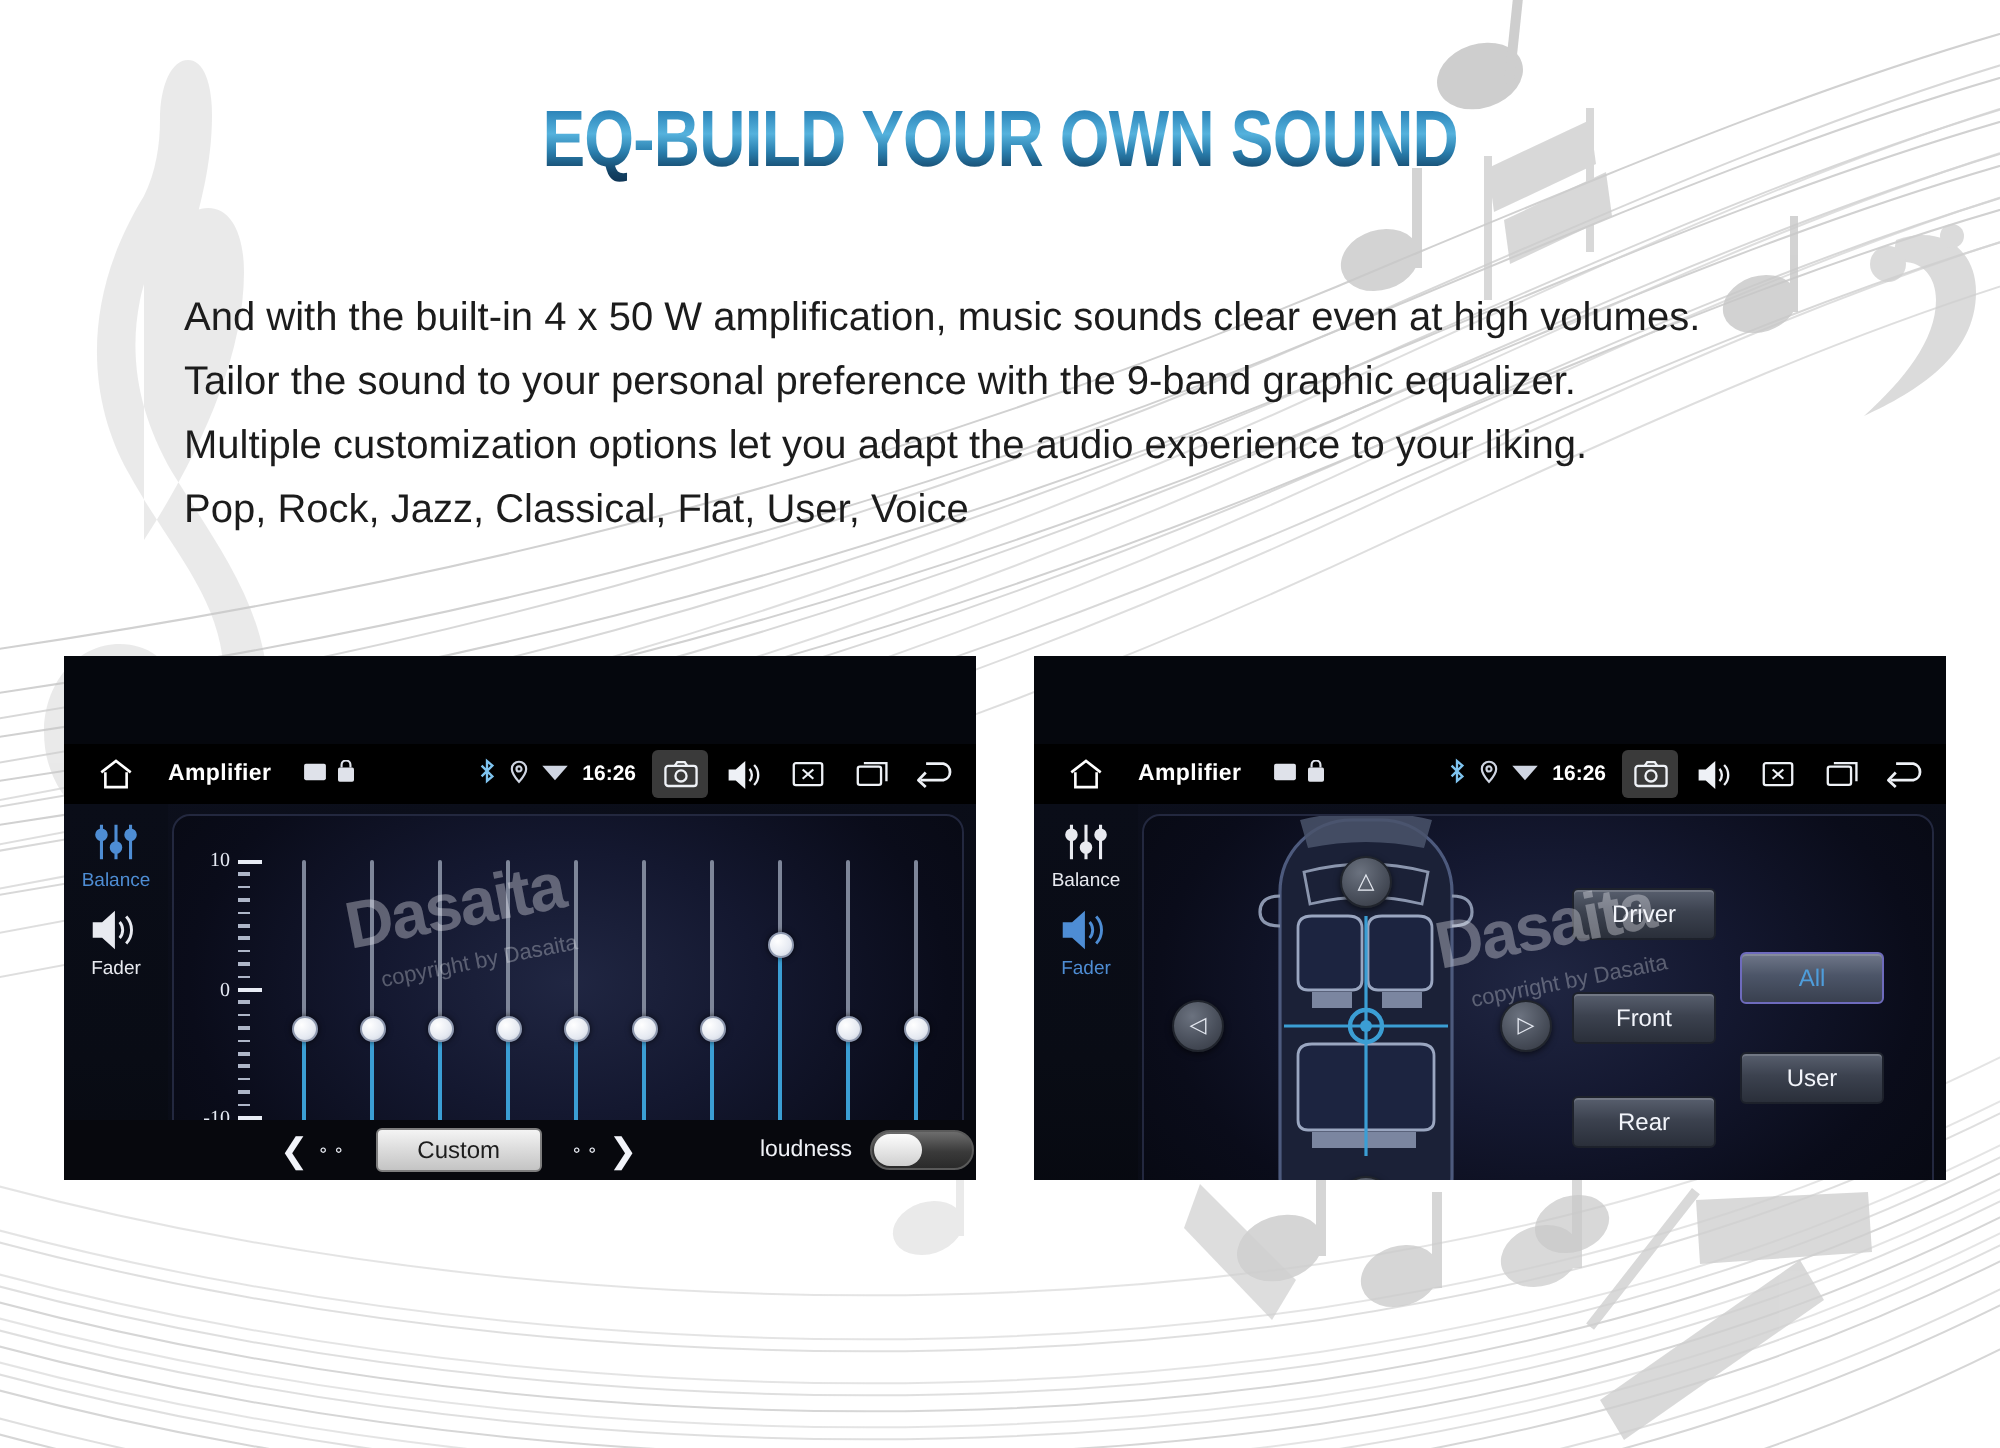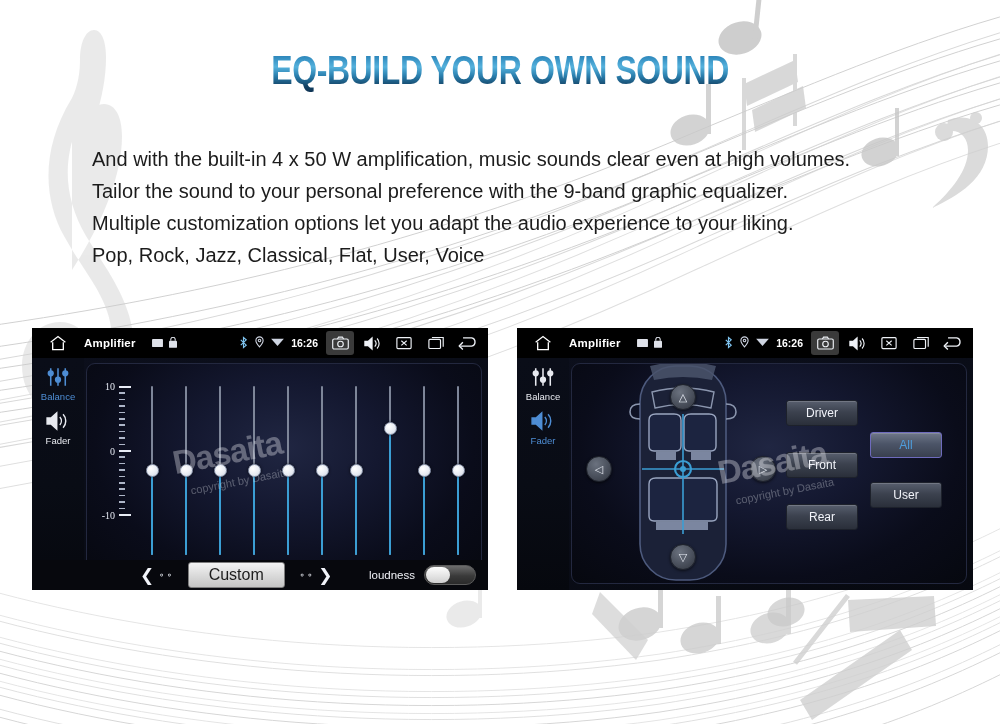--- a/index.html
+++ b/index.html
@@ -37,21 +37,21 @@
   
   .shot{
     position:absolute; top:328px; height:262px;
     background:#05070d; overflow:hidden; z-index:4;
   }
   #shot-left { left:32px;  width:456px; }
   #shot-right{ left:517px; width:456px; }
 
   .statusbar{
     position:relative; height:30px; width:100%;
-    background:#000; display:flex; align-items:center; color:#fff;
+    background:#000; display:flex; align-items:center; color:#fff;margin-top:44px;
   }
   .sb-home{ width:52px; display:flex; justify-content:center; align-items:center; }
   .sb-title{ font-size:11.5px; font-weight:bold; letter-spacing:.2px; }
   .sb-mini{ display:flex; gap:6px; margin-left:16px; align-items:center;}
   .sb-spacer{ flex:1 1 auto; }
   .sb-stat{ display:flex; align-items:center; gap:7px; font-size:10.5px; font-weight:bold; }
   .sb-right{ display:flex; align-items:center; gap:4px; margin-left:8px; margin-right:6px;}
   .sb-btn{ width:28px; height:24px; display:flex; align-items:center; justify-content:center; border-radius:3px;}
   .sb-btn.hl{ background:#3a3a3a; }
 
@@ -91,25 +91,25 @@
   .eq-vals{ position:absolute; left:48px; right:6px; bottom:12px; display:flex; }
   .eq-vals span{ flex:1; text-align:center; font-size:9.5px; color:#e6eaf4; }
 
   
   .ctrlbar{ position:absolute; left:0; right:0; bottom:0; height:30px;
             background:#07080d; display:flex; align-items:center; }
   .cb-left{ margin-left:108px; display:flex; align-items:center; gap:4px;}
   .chev{ color:#f2f4fa; font-size:17px; line-height:1; font-family:"Liberation Sans",sans-serif;}
   .dots{ color:#e8ebf2; font-size:8px; letter-spacing:1px;}
   .preset-btn{
-    margin:12px 10px; padding:3px 20px; font-size:16px; color:#1d1d1d;
+    margin:12px 10px; padding:3px 20px; font-size:12px; color:#1d1d1d;
     background:linear-gradient(180deg,#f4f4f4 0%, #dcdcdc 48%, #c4c4c4 100%);
     border:1px solid #7d7d7d; border-radius:3px;
   }
-  .loud{ margin-left:auto; margin-right:12px; display:flex; align-items:center; gap:9px;}
+  .loud{ margin-left:auto; margin-right:1px; display:flex; align-items:center; gap:9px;}
   .loud-lbl{ font-size:11.5px; color:#f0f2f7;}
   .toggle{ width:52px; height:20px; border-radius:11px;
            background:linear-gradient(180deg,#6d6d6d 0%, #3a3a3a 55%, #2a2a2a 100%);
            border:1px solid #5a5a5a; position:relative;}
   .toggle .knob{ position:absolute; left:1px; top:1px; width:24px; height:16px; border-radius:9px;
            background:linear-gradient(180deg,#fdfdfd 0%, #e2e2e2 60%, #cfcfcf 100%); }
 
   
   .car-wrap{ position:absolute; left:0; top:0; bottom:0; width:218px; }
   .btn-col{ position:absolute; display:flex; flex-direction:column; }

